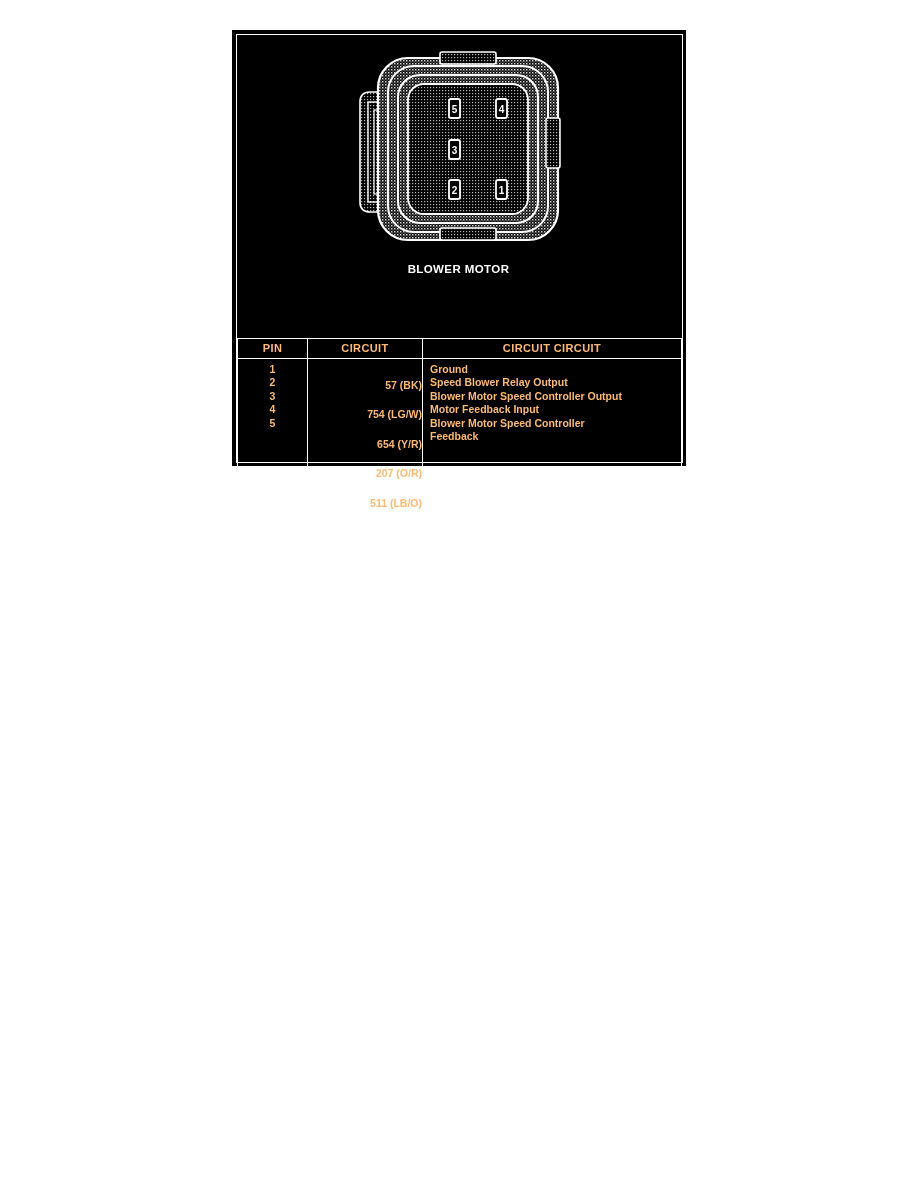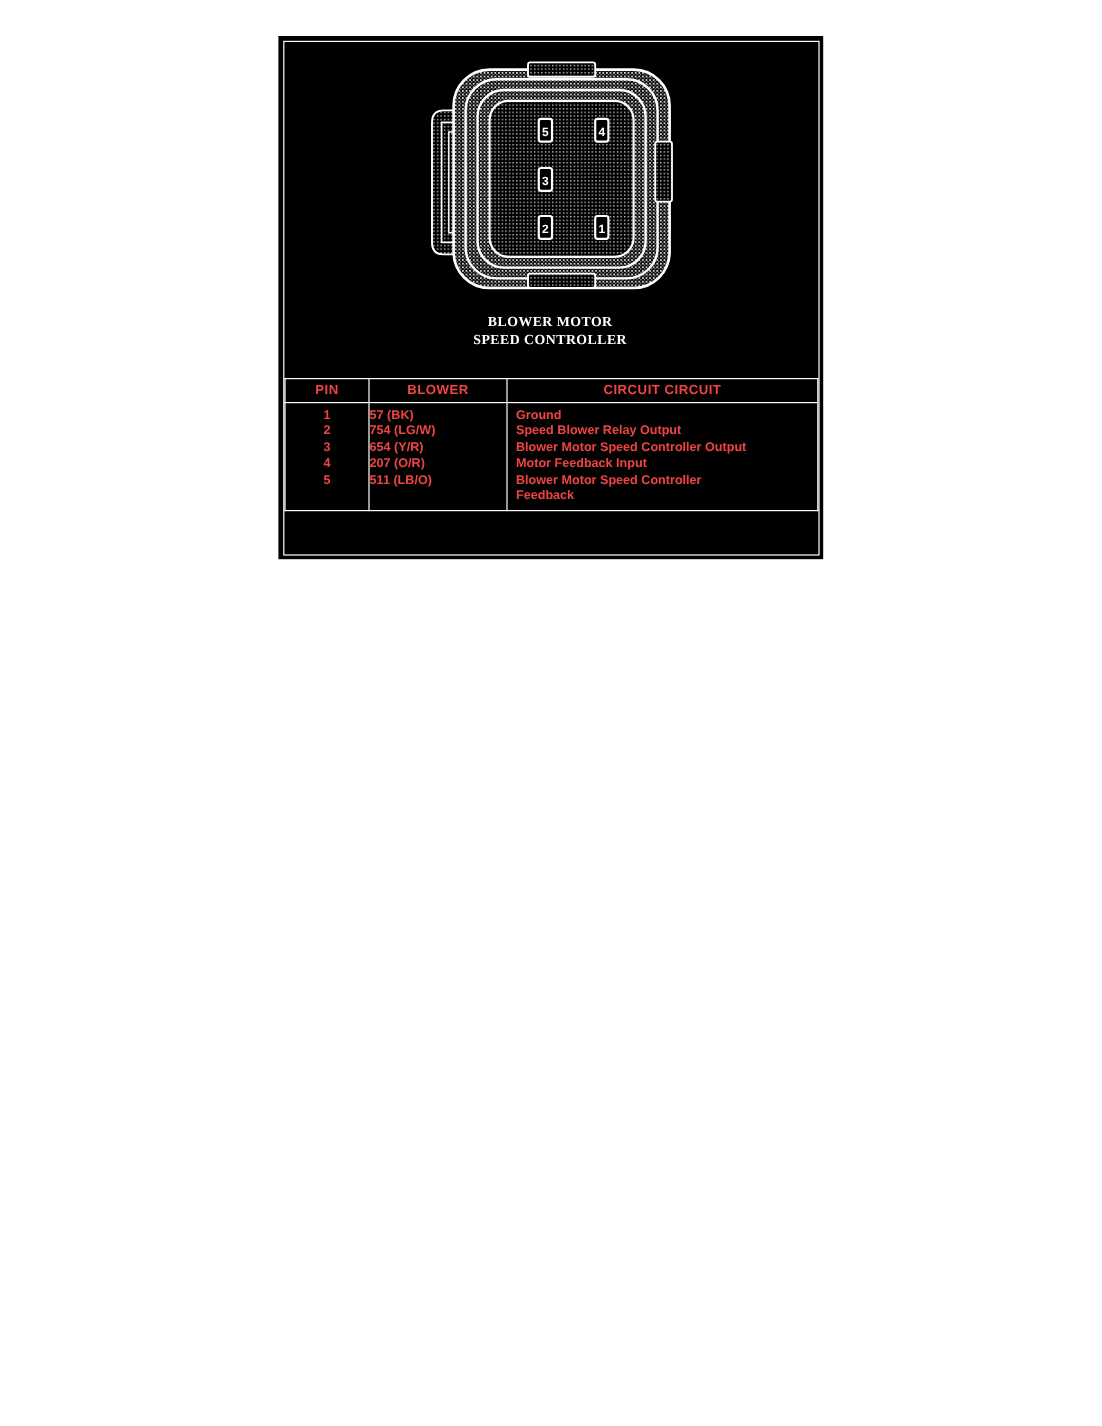--- a/index.html
+++ b/index.html
@@ -68,31 +68,30 @@
   }
   #connector-color {
     text-decoration: none;
   }
   .title-line {
     font-size: 11.5px;
     font-weight: bold;
     letter-spacing: 0.4px;
     line-height: 15px;
     white-space: nowrap;
-    font-family: Liberation Serif, serif;
   }
 
   
   #pinout-table {
     position: absolute;
     left: 5px;
-    top: 285px;
+    top: 308px;
     width: 444px;
     border-collapse: collapse;
-    color: #ef4444;
+    color: #fdba74;
     table-layout: fixed;
     padding-left: 45px;
   }
   #pinout-table th,
   #pinout-table td {
     border: 1px solid #ffffff;
     padding: 0;
     vertical-align: top;
   }
   #pinout-table thead th {
@@ -115,21 +114,21 @@
   .cell-stack {
     display: block;
   }
   .cell-stack > span {
     display: block;
     font-size: 10.5px;
     line-height: 13.4px;
     white-space: nowrap;
   }
   .pin-cell .cell-stack > span    { text-align: center; font-weight: bold; }
-  .circ-cell .cell-stack > span   { text-align: left; font-weight: bold; }
+  .circ-cell .cell-stack > span   { text-align: right; font-weight: bold; margin-top: 16px; }
   .func-cell { padding-left: 0 !important; font-weight: bold; }
   .func-cell .cell-stack > span   { text-align: left; padding-left: 7px; }
 </style>
 </head>
 <body>
 
 <div id="figure-panel">
 
   <div id="panel-border"></div>
 
@@ -194,33 +193,32 @@
       <g>
         <rect x="264" y="150" width="11" height="19" rx="2" ry="2" fill="#000000" stroke="#ffffff" stroke-width="1.8"></rect>
         <text x="269.5" y="164" fill="#ffffff" font-family="'Liberation Sans', sans-serif" font-size="10" font-weight="bold" text-anchor="middle">1</text>
       </g>
 
     </g>
   </svg>
 
   <div id="title-block">
     <div class="title-line">BLOWER MOTOR</div>
-    <div class="title-line">SPEED CONTROLLER</div>
   </div>
 
   <table id="pinout-table">
     <colgroup>
       <col class="col-pin">
       <col class="col-circ">
       <col class="col-func">
     </colgroup>
     <thead>
       <tr>
         <th>PIN</th>
-        <th>BLOWER</th>
+        <th>CIRCUIT</th>
         <th>CIRCUIT CIRCUIT</th>
       </tr>
     </thead>
     <tbody>
       <tr>
         <td class="pin-cell">
           <span class="cell-stack">
             <span>1</span>
             <span>2</span>
             <span>3</span>

